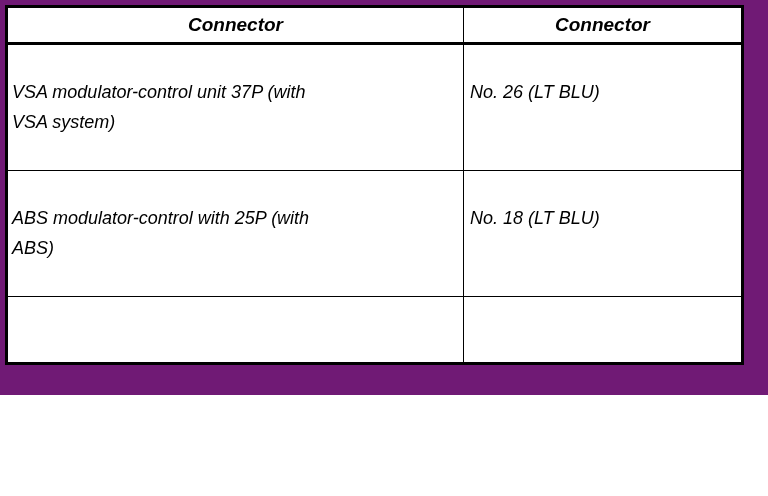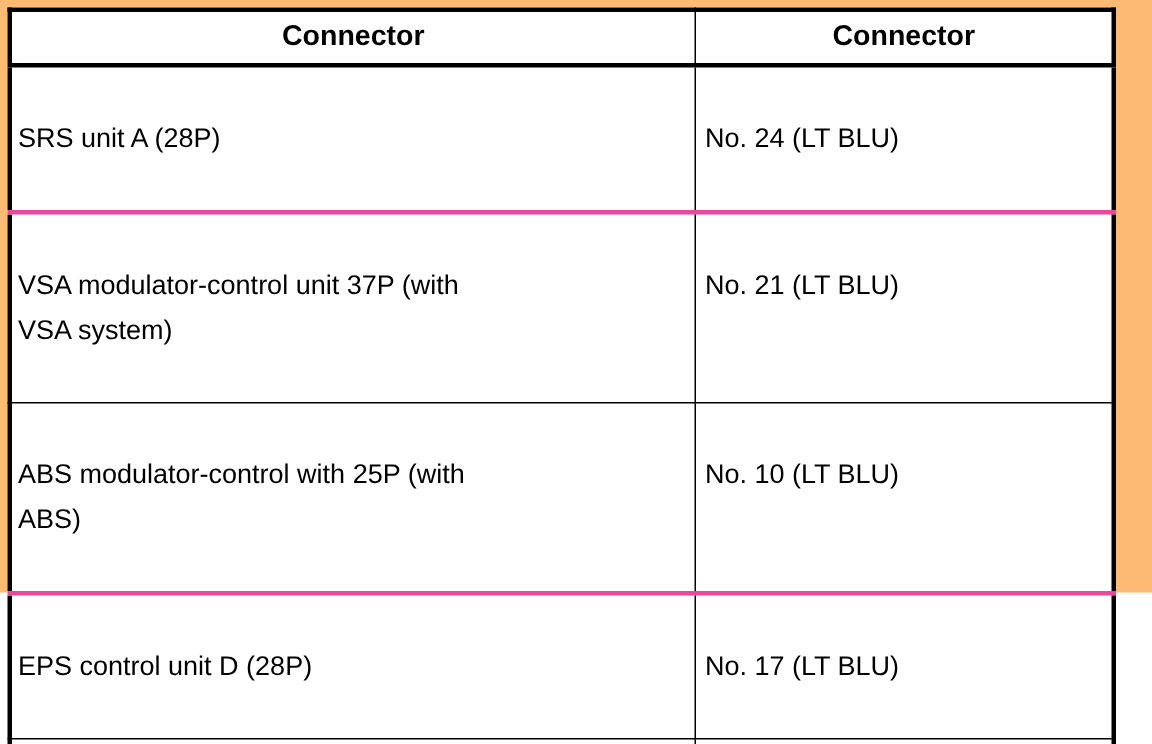--- a/index.html
+++ b/index.html
@@ -12,21 +12,22 @@
     height: 496px;
     overflow: hidden;
     font-family: "Liberation Sans", sans-serif;
     color: #000000;
   }
 
   #page-root {
     position: relative;
     width: 768px;
     height: 395px;
-    background: #fdba74;
+    background: #701a75;
+    font-style: italic;
   }
 
   .wiring-table {
     position: absolute;
     left: 5px;
     top: 5px;
     width: 736px;
     border-collapse: collapse;
     table-layout: fixed;
     background: #ffffff;
@@ -91,57 +92,41 @@
 
     <thead>
       <tr>
         <th>Connector</th>
         <th>Connector</th>
       </tr>
     </thead>
 
     <tbody>
 
-      <tr>
-        <td class="connector-cell">
-          <span class="cell-text">SRS unit A (28P)</span>
-        </td>
-        <td class="terminal-cell">
-          <span class="cell-text">No. 24 (LT BLU)</span>
-        </td>
-      </tr>
 
       <tr class="thick-top">
         <td class="connector-cell">
           <span class="cell-text">VSA modulator-control unit 37P (with
 VSA system)</span>
         </td>
         <td class="terminal-cell">
-          <span class="cell-text">No. 21 (LT BLU)</span>
+          <span class="cell-text">No. 26 (LT BLU)</span>
         </td>
       </tr>
 
       <tr>
         <td class="connector-cell">
           <span class="cell-text">ABS modulator-control with 25P (with
 ABS)</span>
         </td>
         <td class="terminal-cell">
-          <span class="cell-text">No. 10 (LT BLU)</span>
+          <span class="cell-text">No. 18 (LT BLU)</span>
         </td>
       </tr>
 
-      <tr class="thick-top">
-        <td class="connector-cell">
-          <span class="cell-text">EPS control unit D (28P)</span>
-        </td>
-        <td class="terminal-cell">
-          <span class="cell-text">No. 17 (LT BLU)</span>
-        </td>
-      </tr>
 
       <tr>
         <td class="connector-cell">
           
         </td>
         <td class="terminal-cell">
           
         </td>
       </tr>
 

